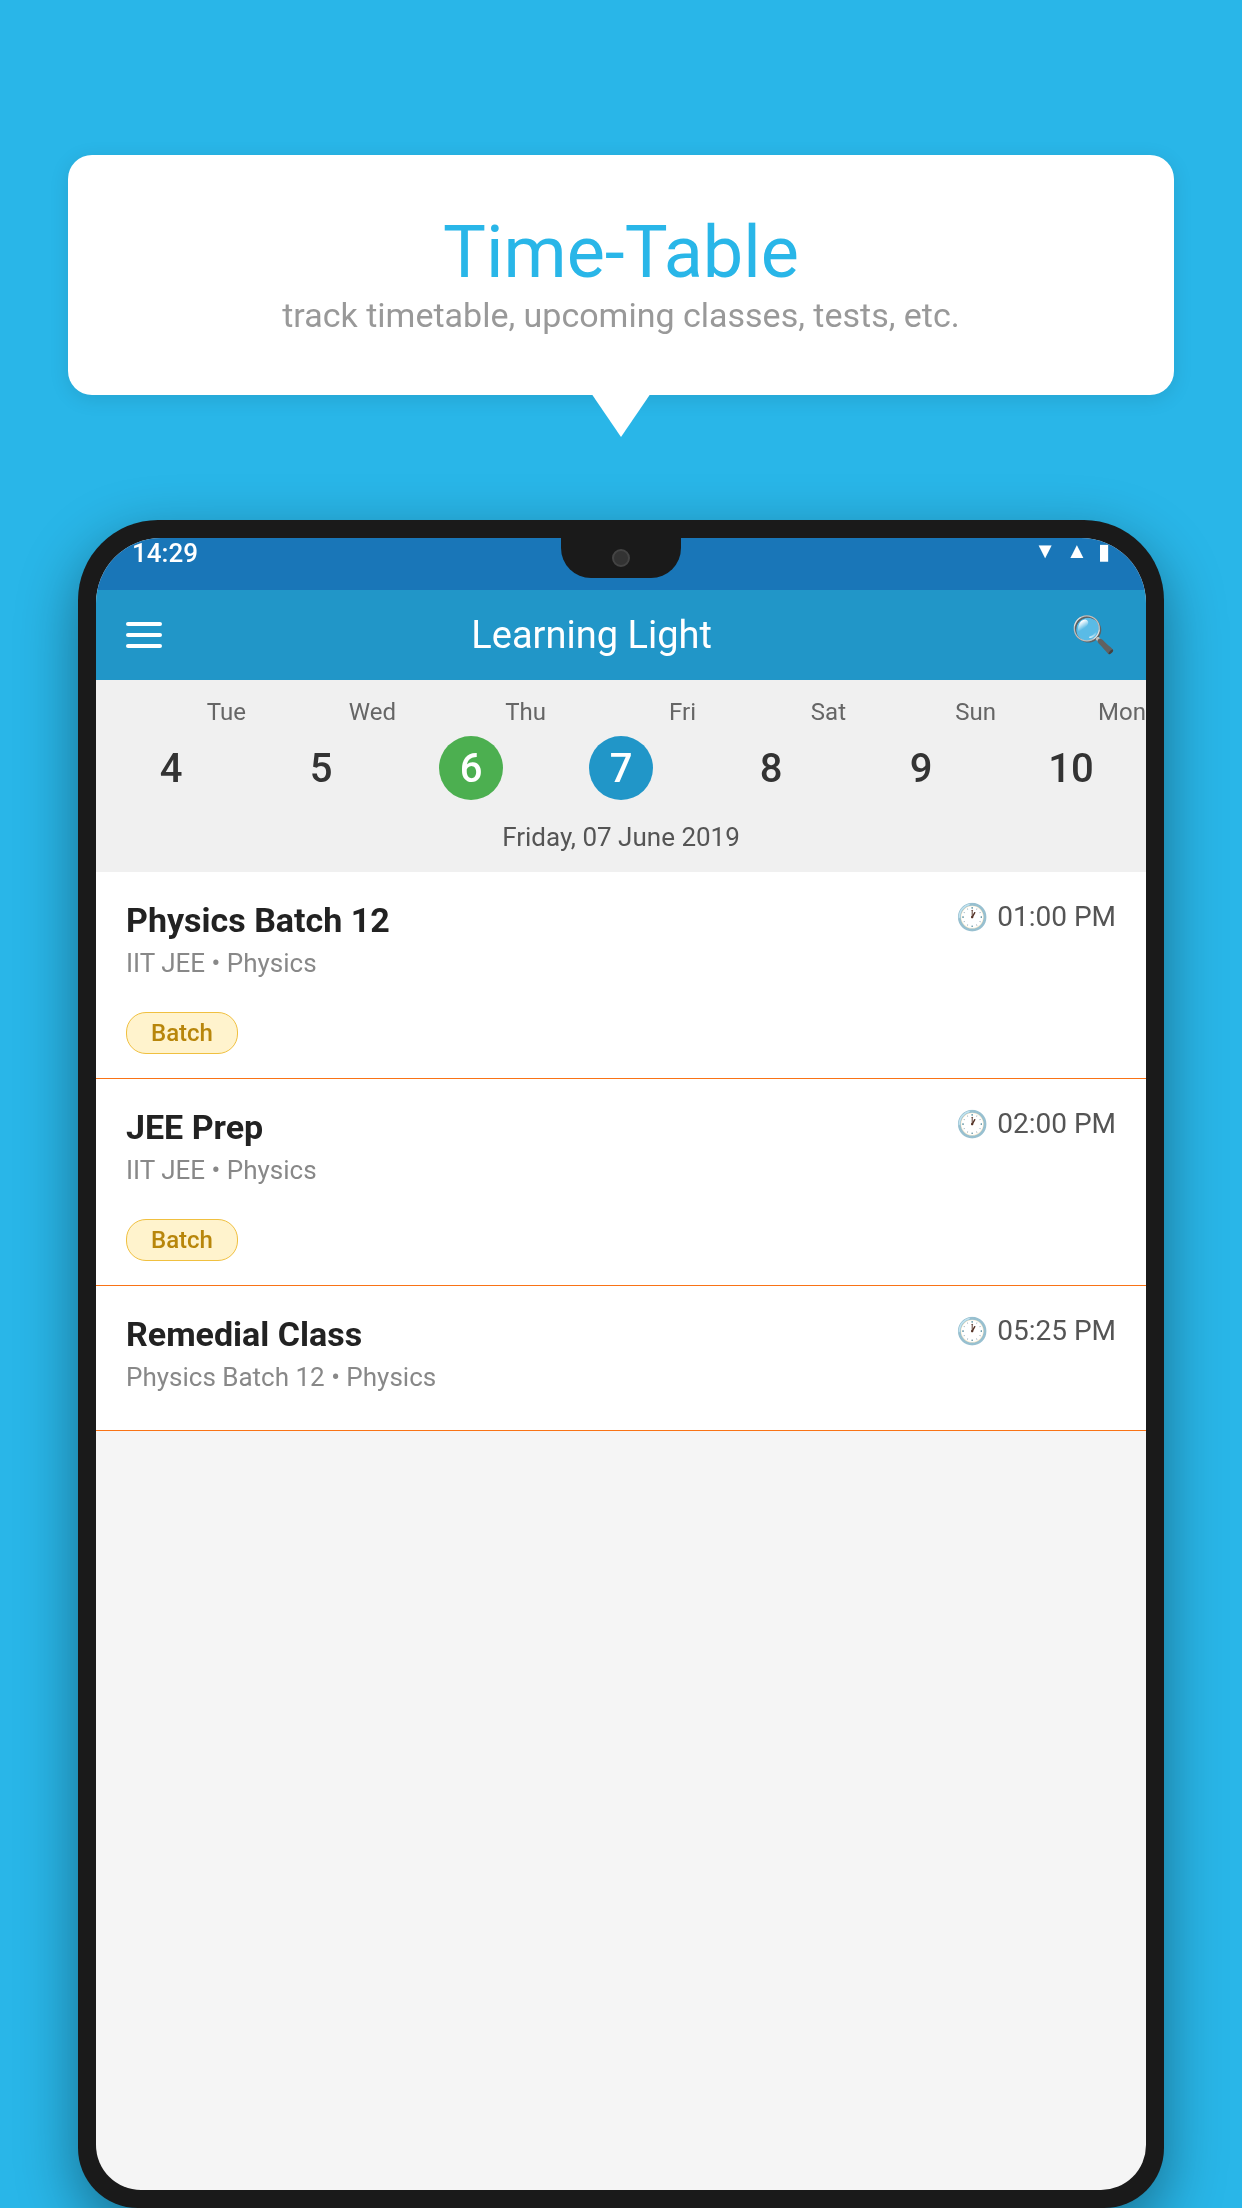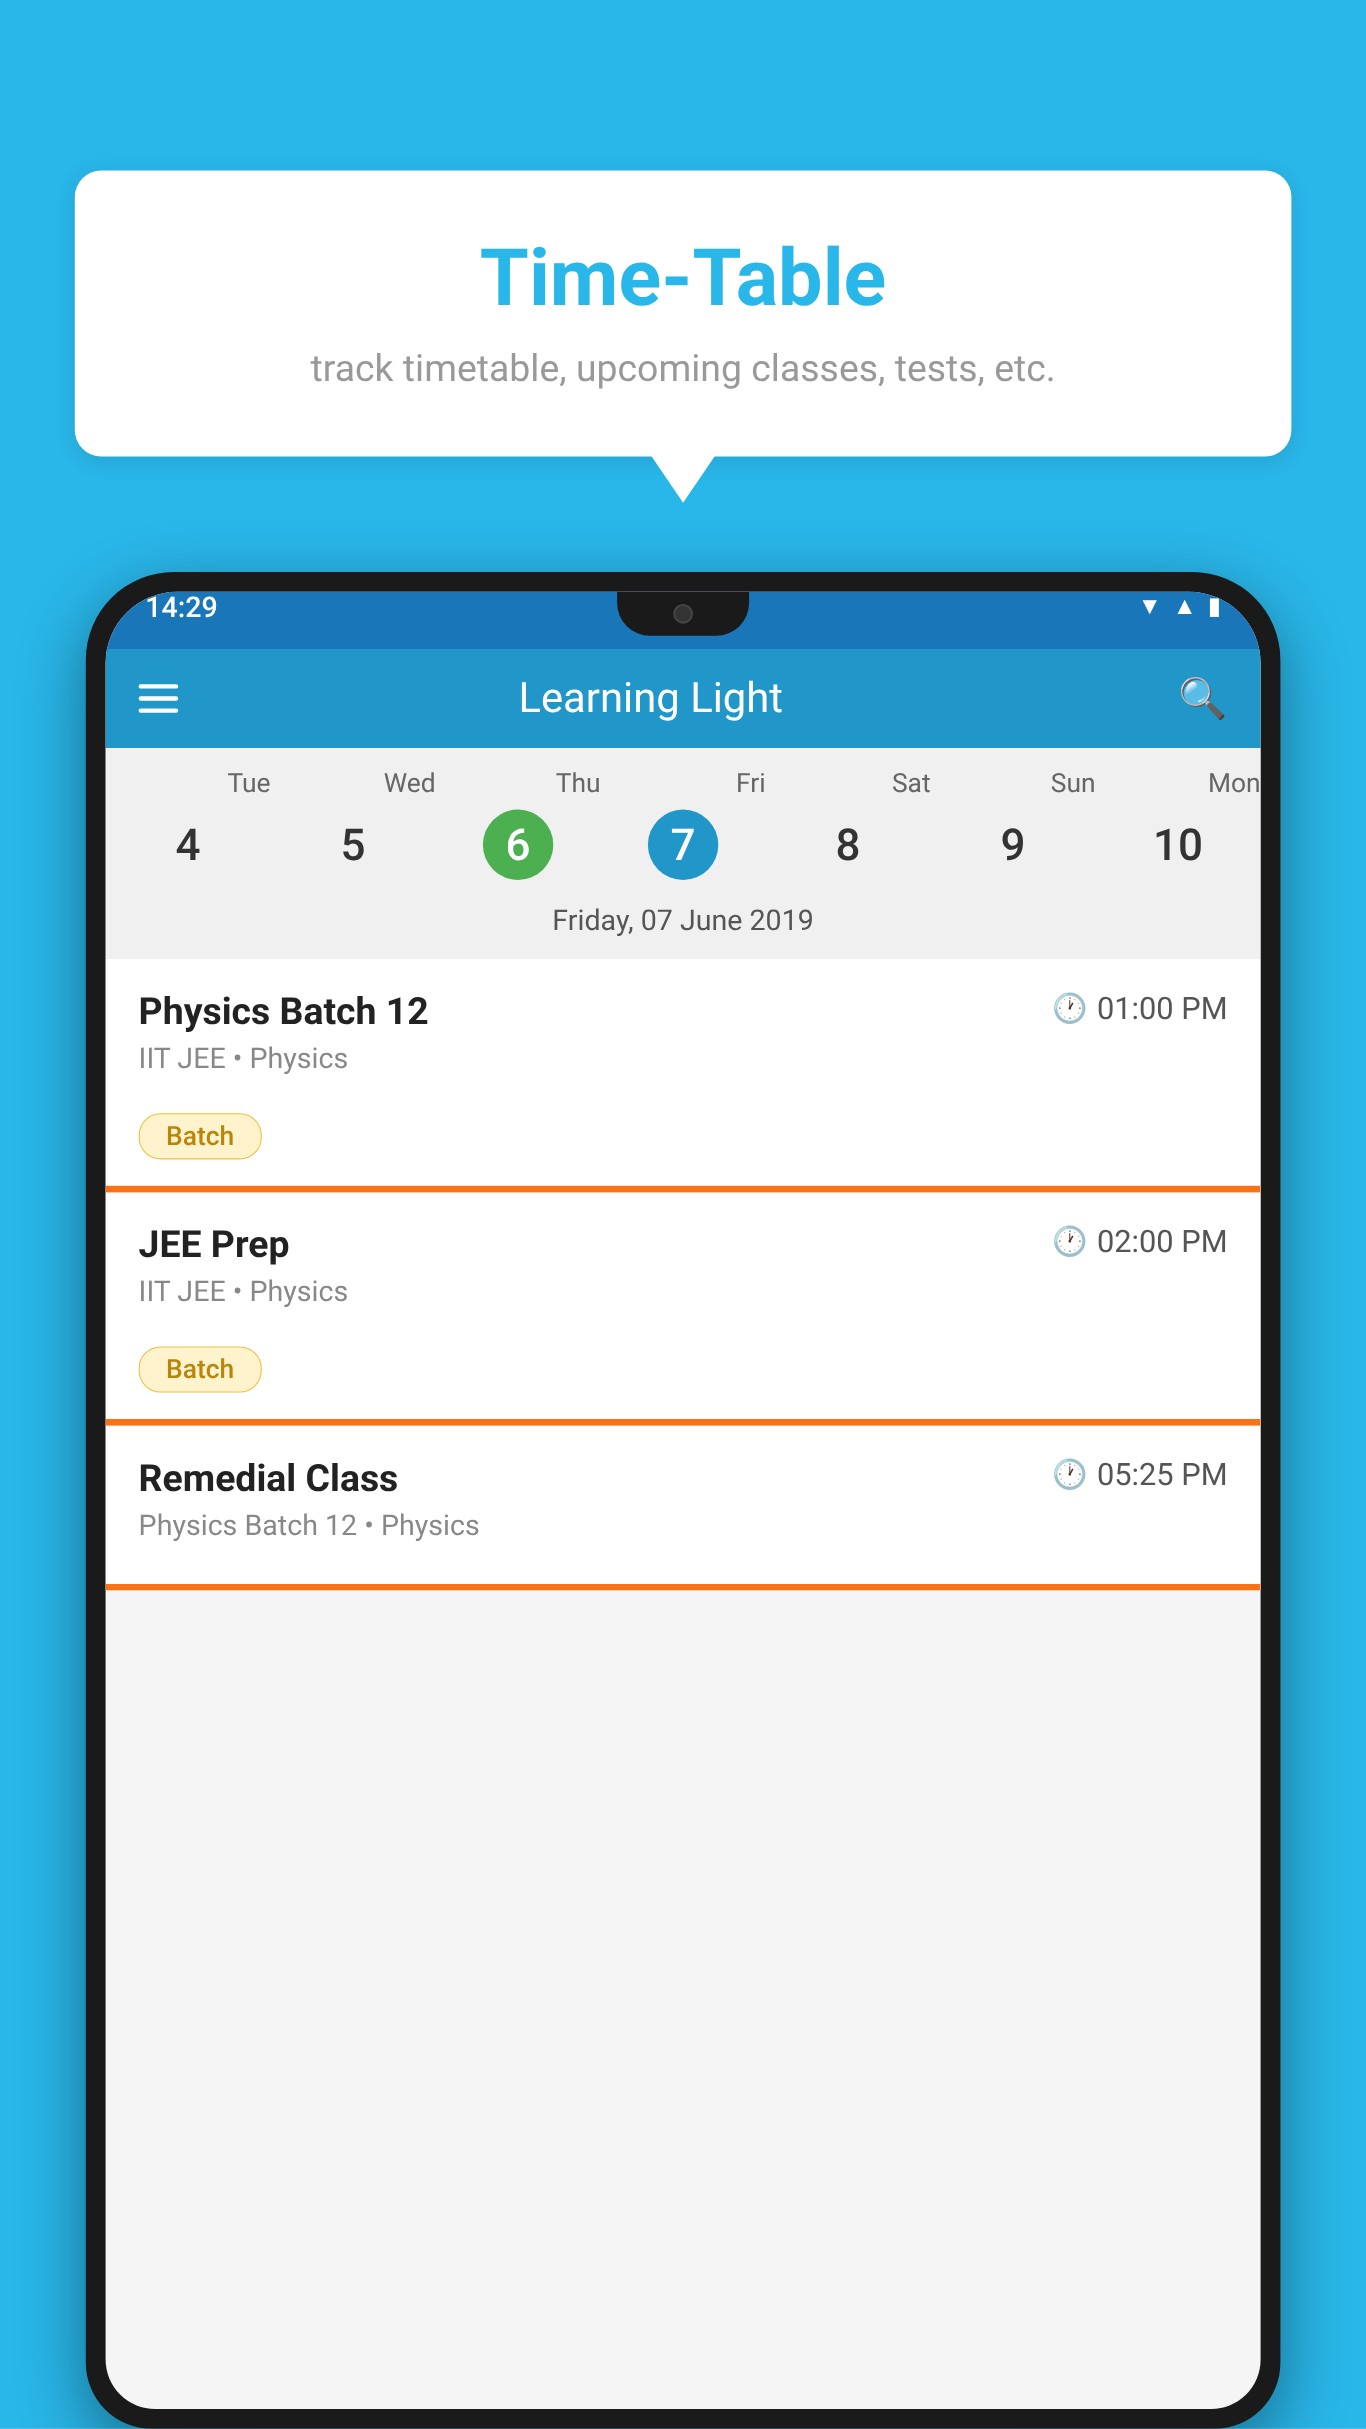--- a/index.html
+++ b/index.html
@@ -34,22 +34,21 @@
       transform: translateX(-50%);
       width: 0;
       height: 0;
       border-left: 30px solid transparent;
       border-right: 30px solid transparent;
       border-top: 44px solid white;
     }
     .tooltip-title {
       font-size: 72px;
       color: #29b6e8;
-      font-weight: 700;
-      margin-bottom: 20px;
+      font-weight: 400;
     }
     .tooltip-subtitle {
       font-size: 34px;
       color: #999;
       font-weight: 400;
     }
 
     
     .phone-frame {
       position: absolute;
@@ -200,21 +199,21 @@
       color: #555;
     }
 
     
     .schedule-list {
       background: white;
       overflow-y: auto;
     }
     .schedule-item {
       padding: 28px 30px 24px;
-      border-bottom: 6px solid #f97316;
+      border-bottom: 1px solid #f97316;
     }
     .schedule-item-header {
       display: flex;
       justify-content: space-between;
       align-items: flex-start;
       margin-bottom: 8px;
     }
     .schedule-item-title {
       font-size: 34px;
       font-weight: 700;

